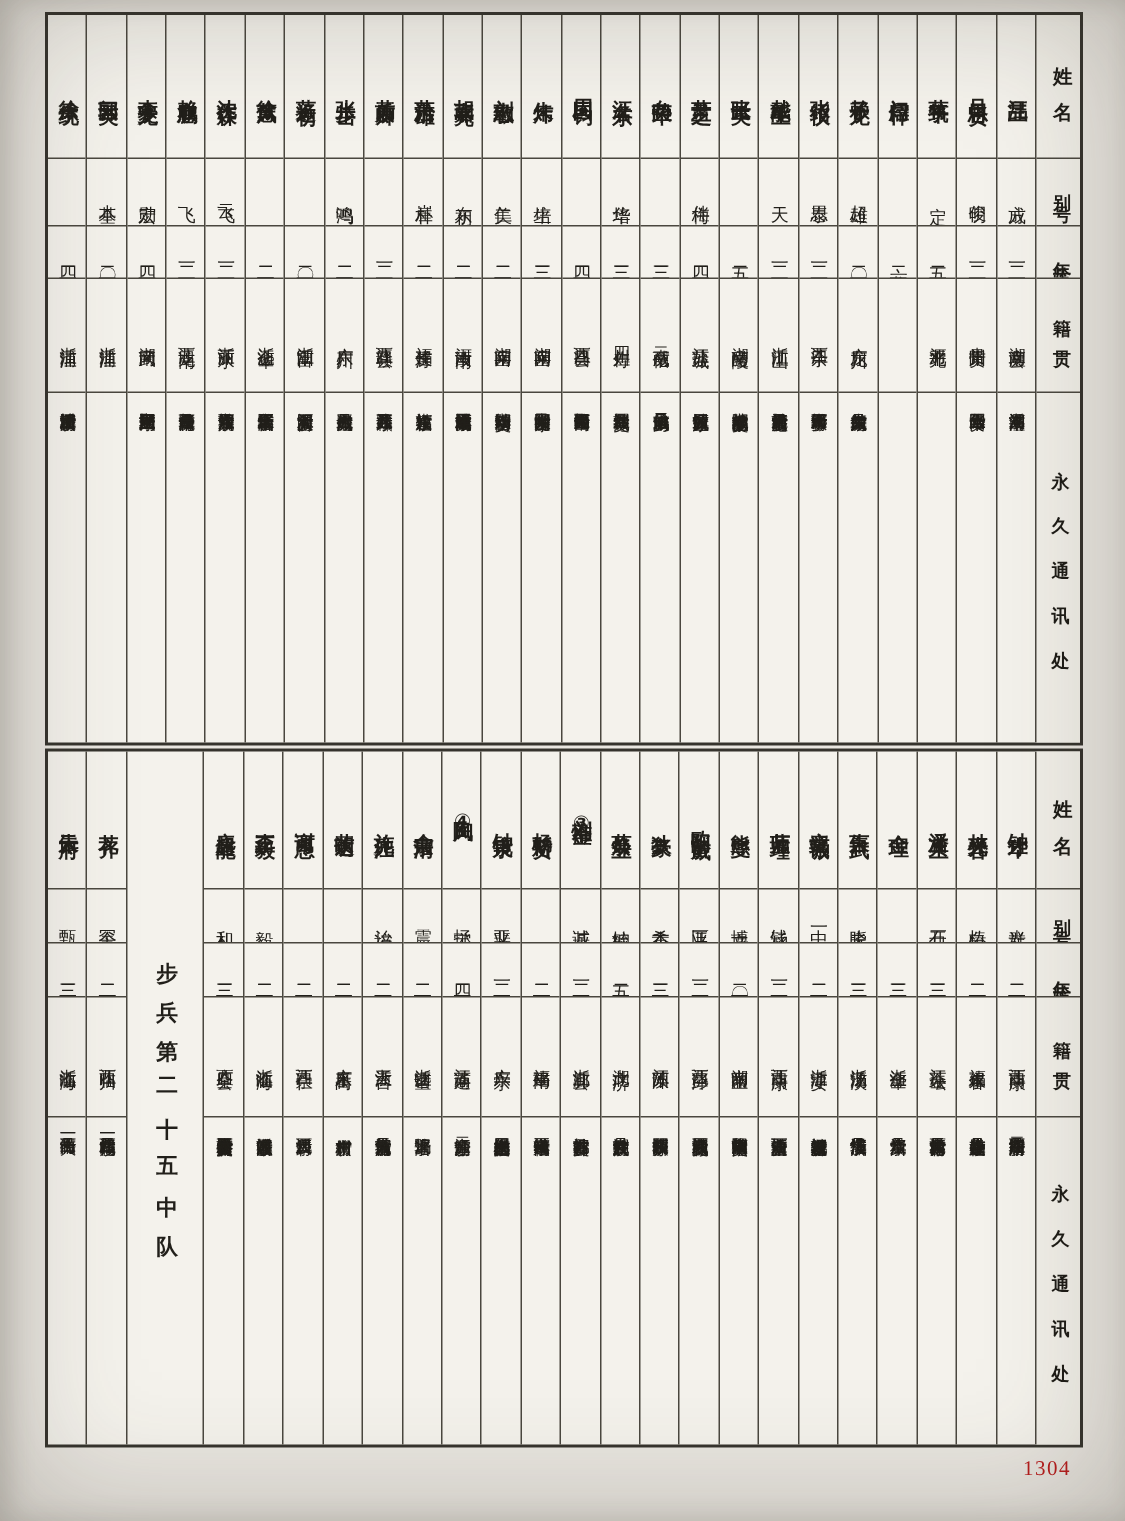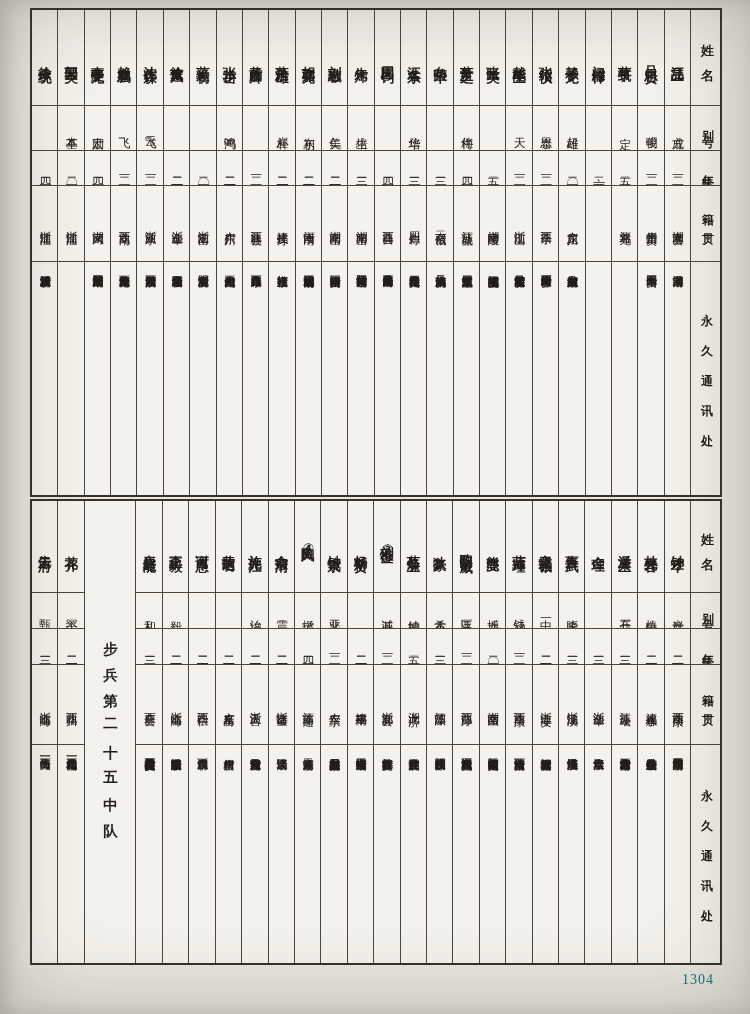--- a/index.html
+++ b/index.html
@@ -113,21 +113,21 @@
     padding-top: 128px;
     text-align: start;
   }
 
   .page-number {
     position: absolute;
     right: 36px;
     bottom: 26px;
     font-family: "Liberation Serif", serif;
     font-size: 14px;
-    color: #0f766e;
+    color: #b91c1c;
     letter-spacing: 1px;
   }
 </style>
 </head>
 <body>
 
 <div class="page">
   <div class="table" id="table-0">
       <div class="col header-col">
         <div class="cell cell-name hcell">姓名</div>

